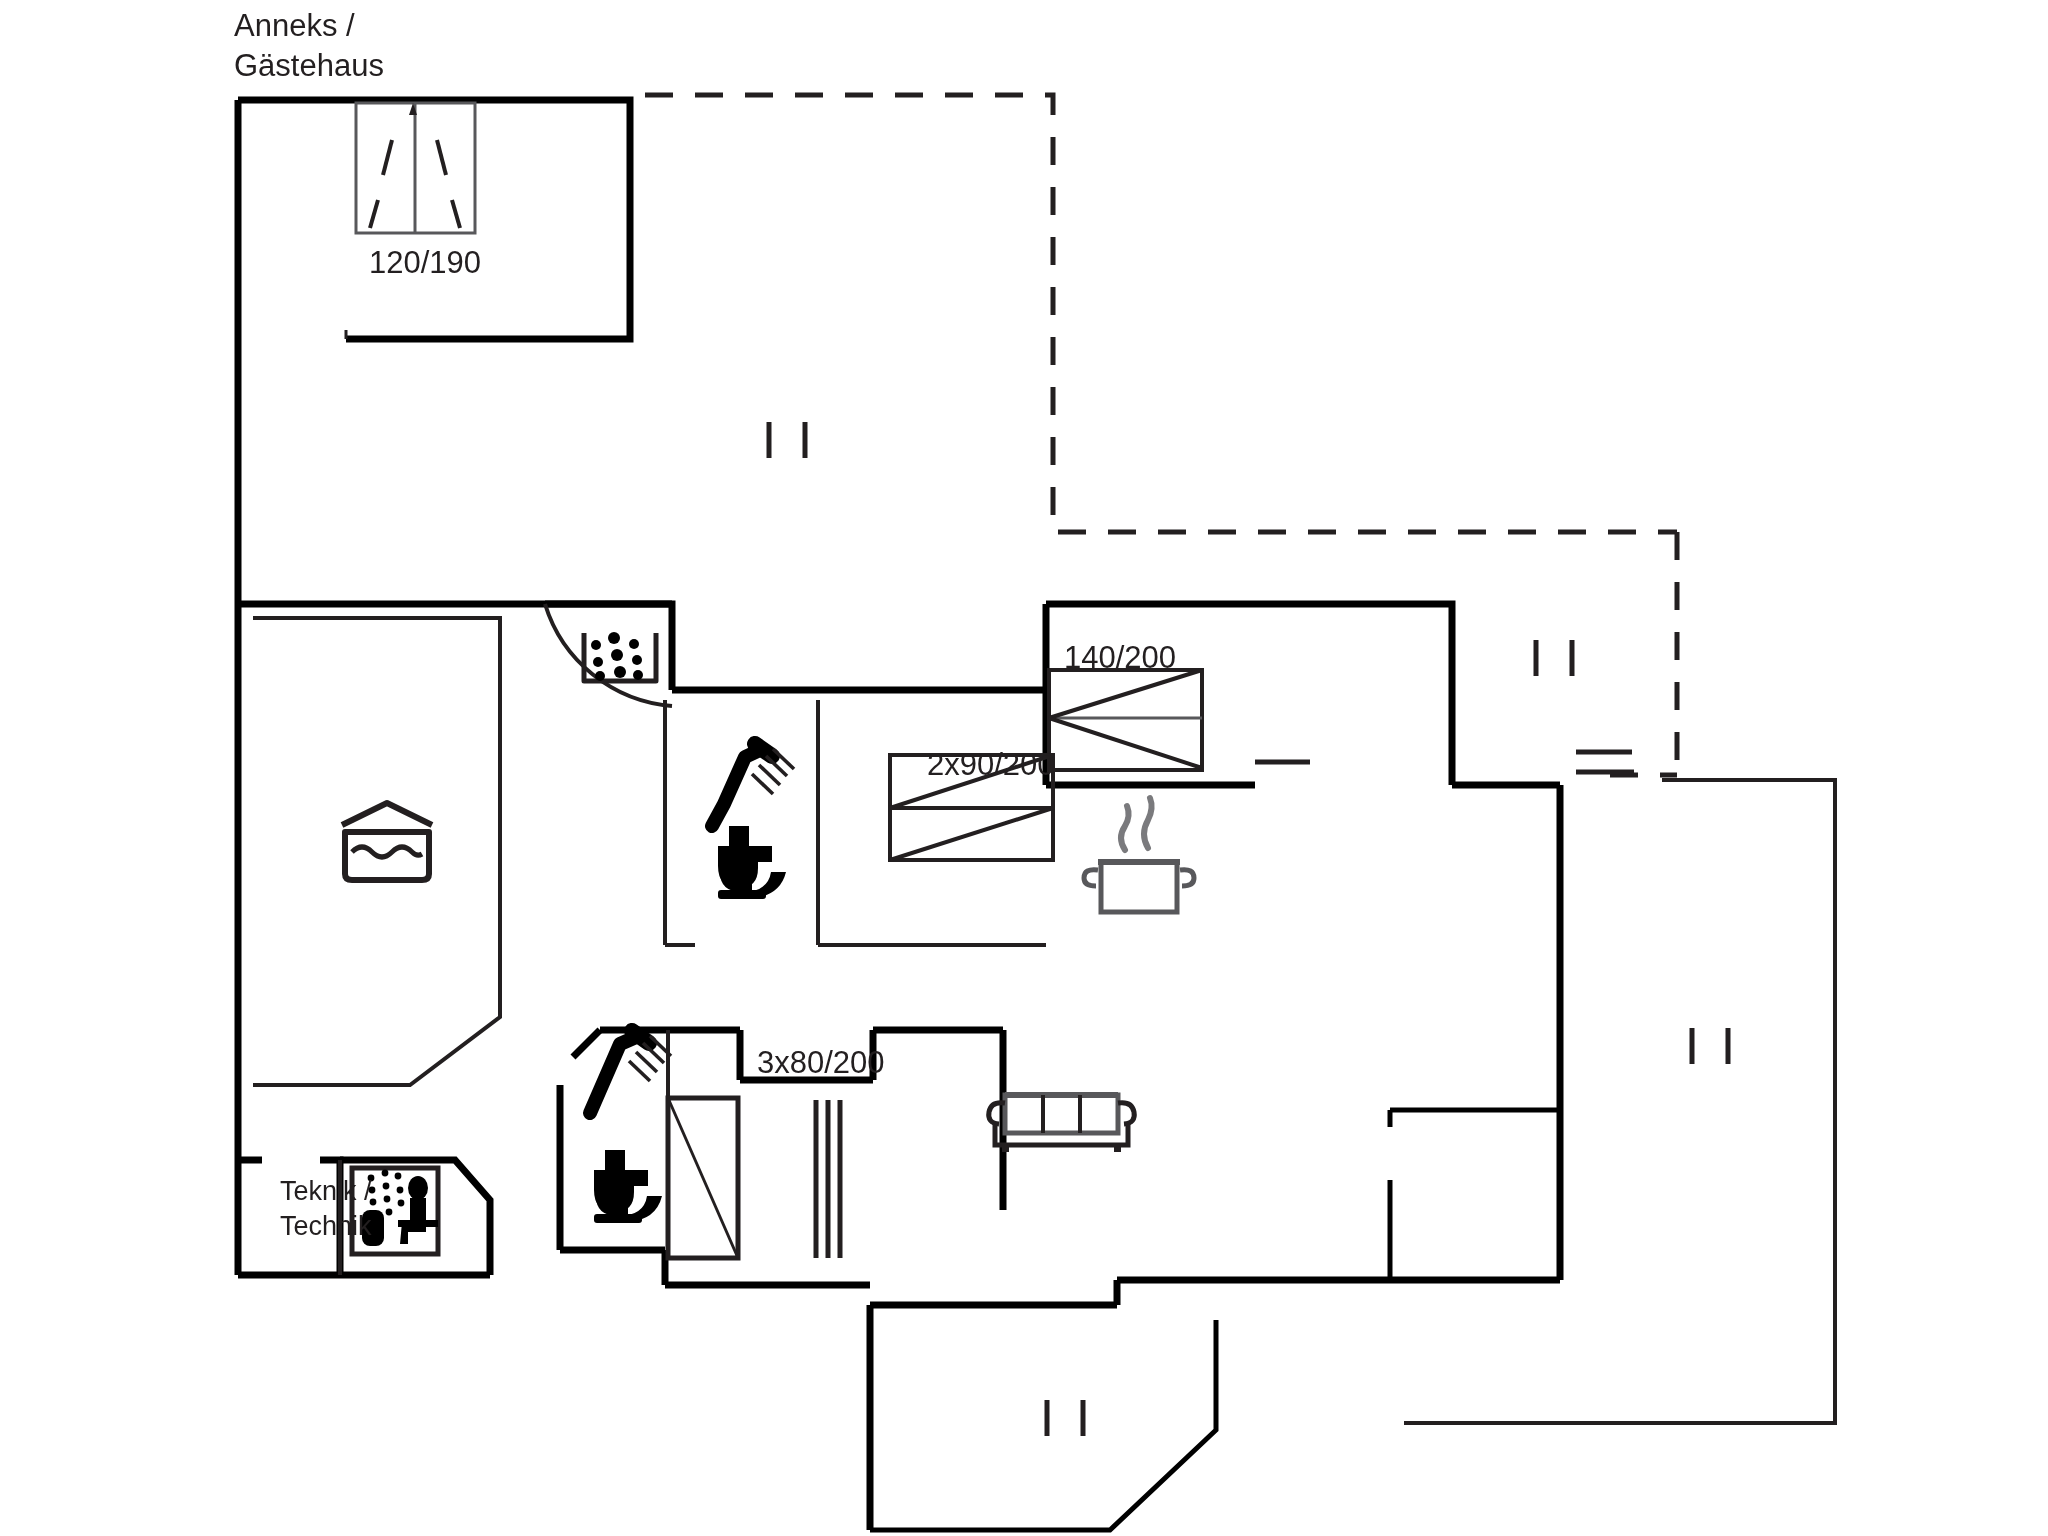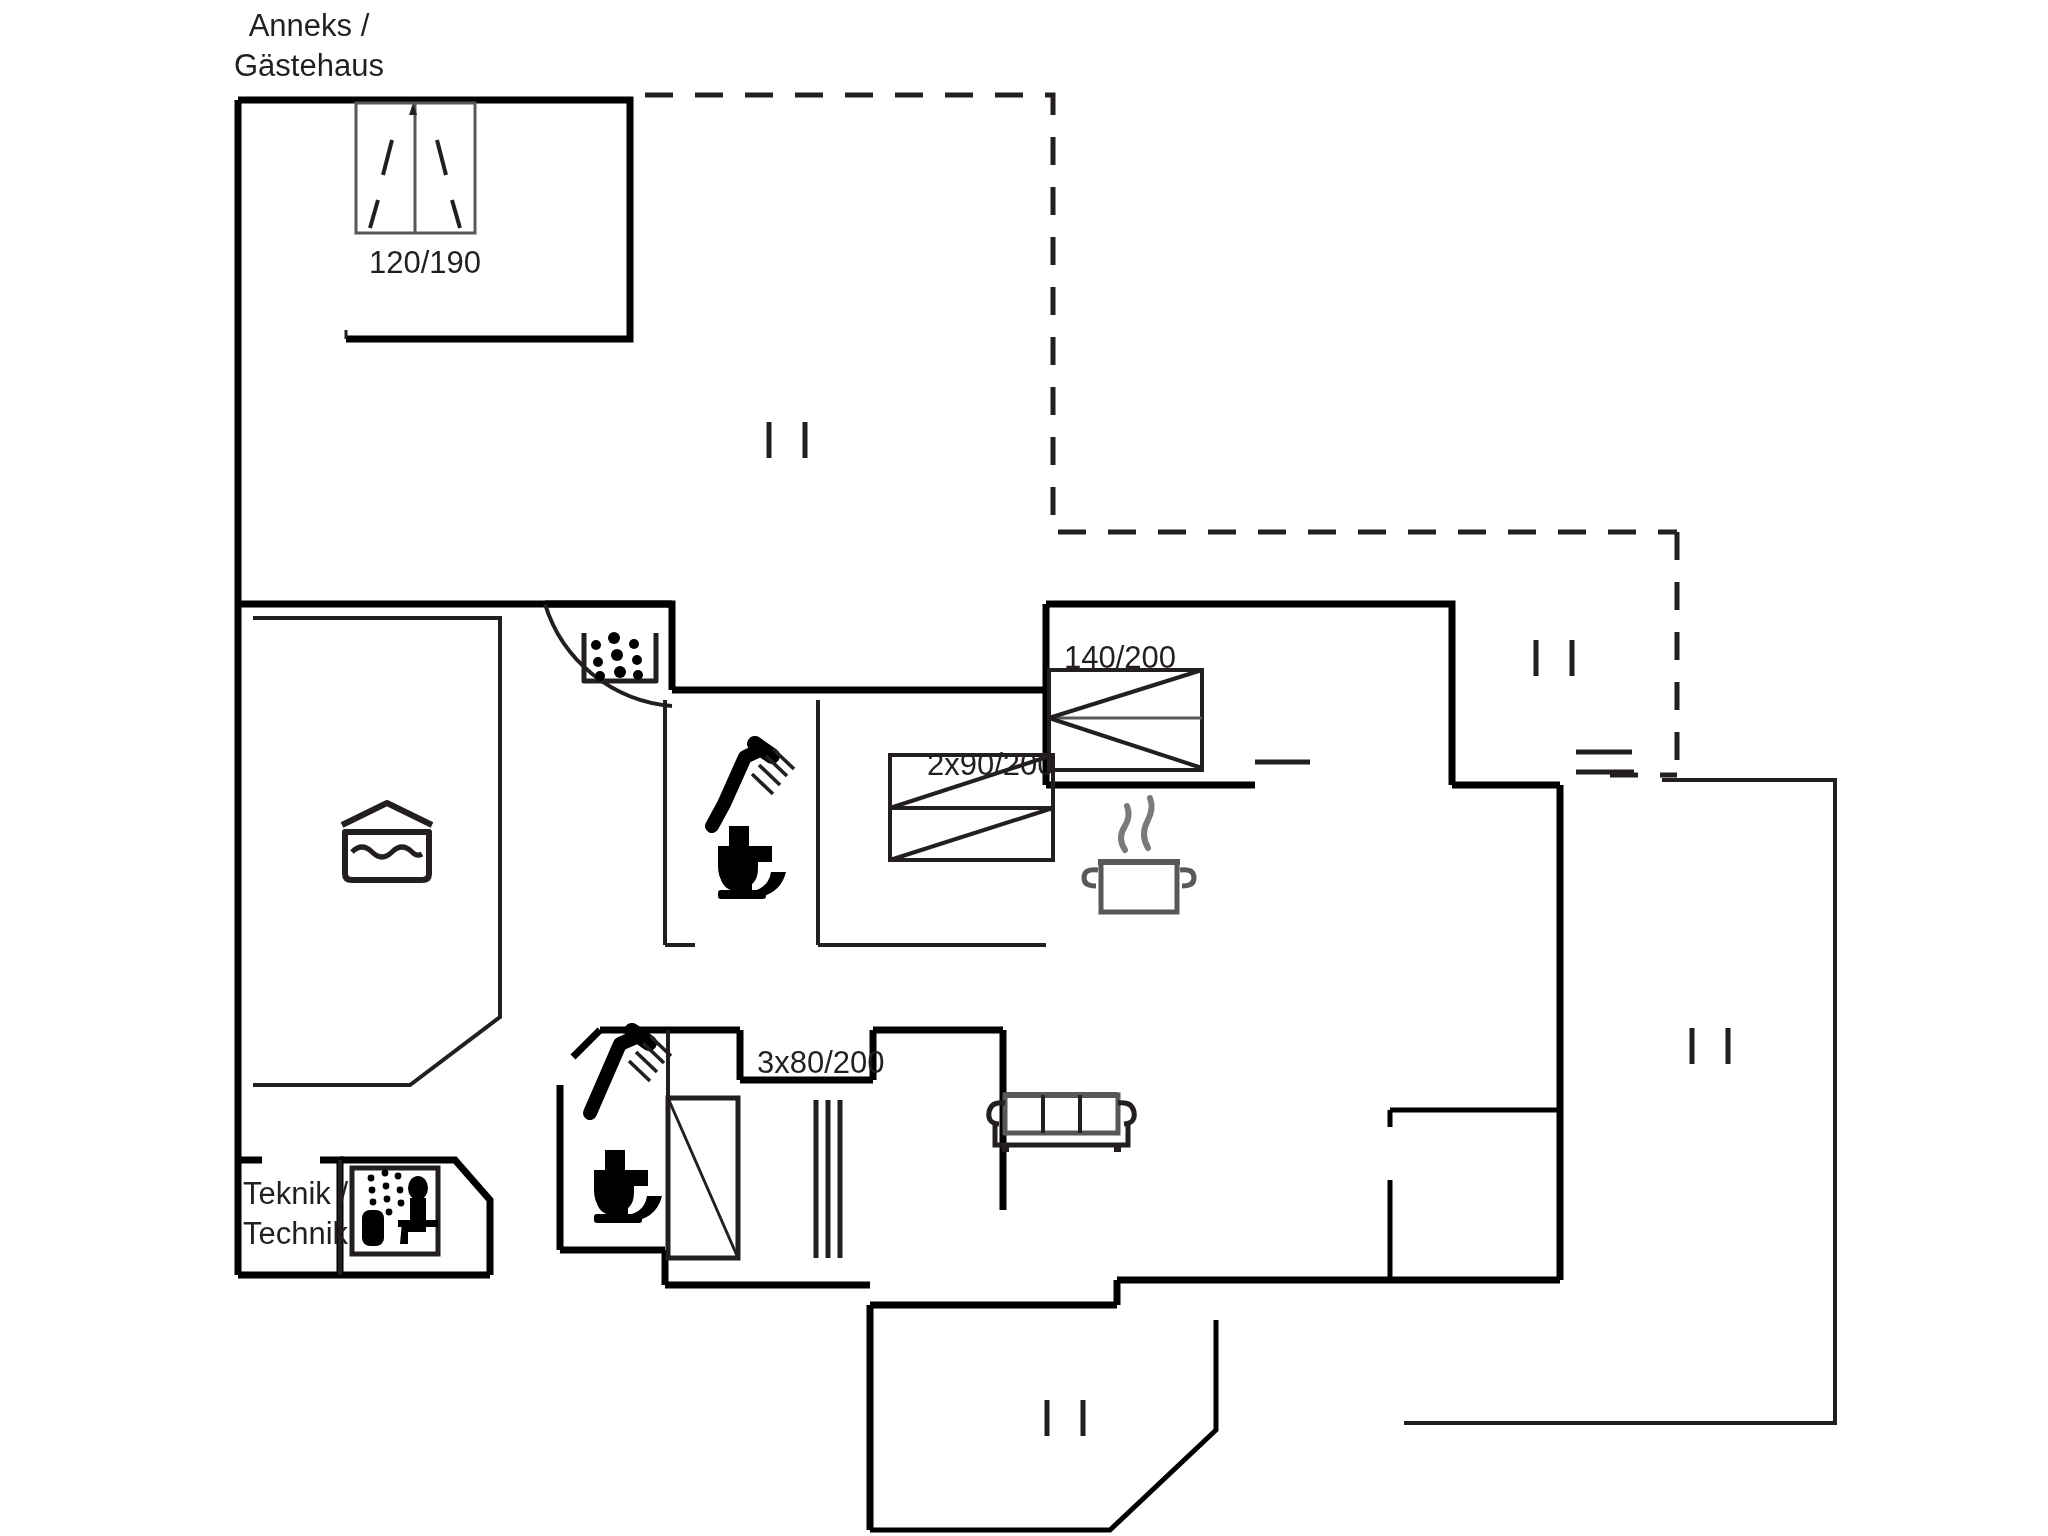--- a/index.html
+++ b/index.html
@@ -9,21 +9,20 @@
   }
   body {
     font-family: "Liberation Sans", sans-serif;
   }
   #plan-root {
     position: relative;
     width: 2048px;
     height: 1536px;
     background: #ffffff;
     overflow: hidden;
-    text-align: center;
   }
   #plan-svg {
     position: absolute;
     top: 0;
     left: 0;
     width: 2048px;
     height: 1536px;
   }
   .lbl {
     position: absolute;
@@ -32,21 +31,22 @@
     white-space: pre;
     line-height: 1.28;
   }
   .lbl-title {
     font-size: 31px;
   }
   .lbl-dim {
     font-size: 31px;
   }
   .lbl-room {
-    font-size: 31px;
+    font-size: 27px;
+    padding-left: 37px;
   }
 </style>
 </head>
 <body>
 
 <div id="plan-root">
 
   <svg id="plan-svg" viewBox="0 0 2048 1536">
 
     <g fill="none" stroke="#231f20" stroke-width="5" stroke-dasharray="28 22">

